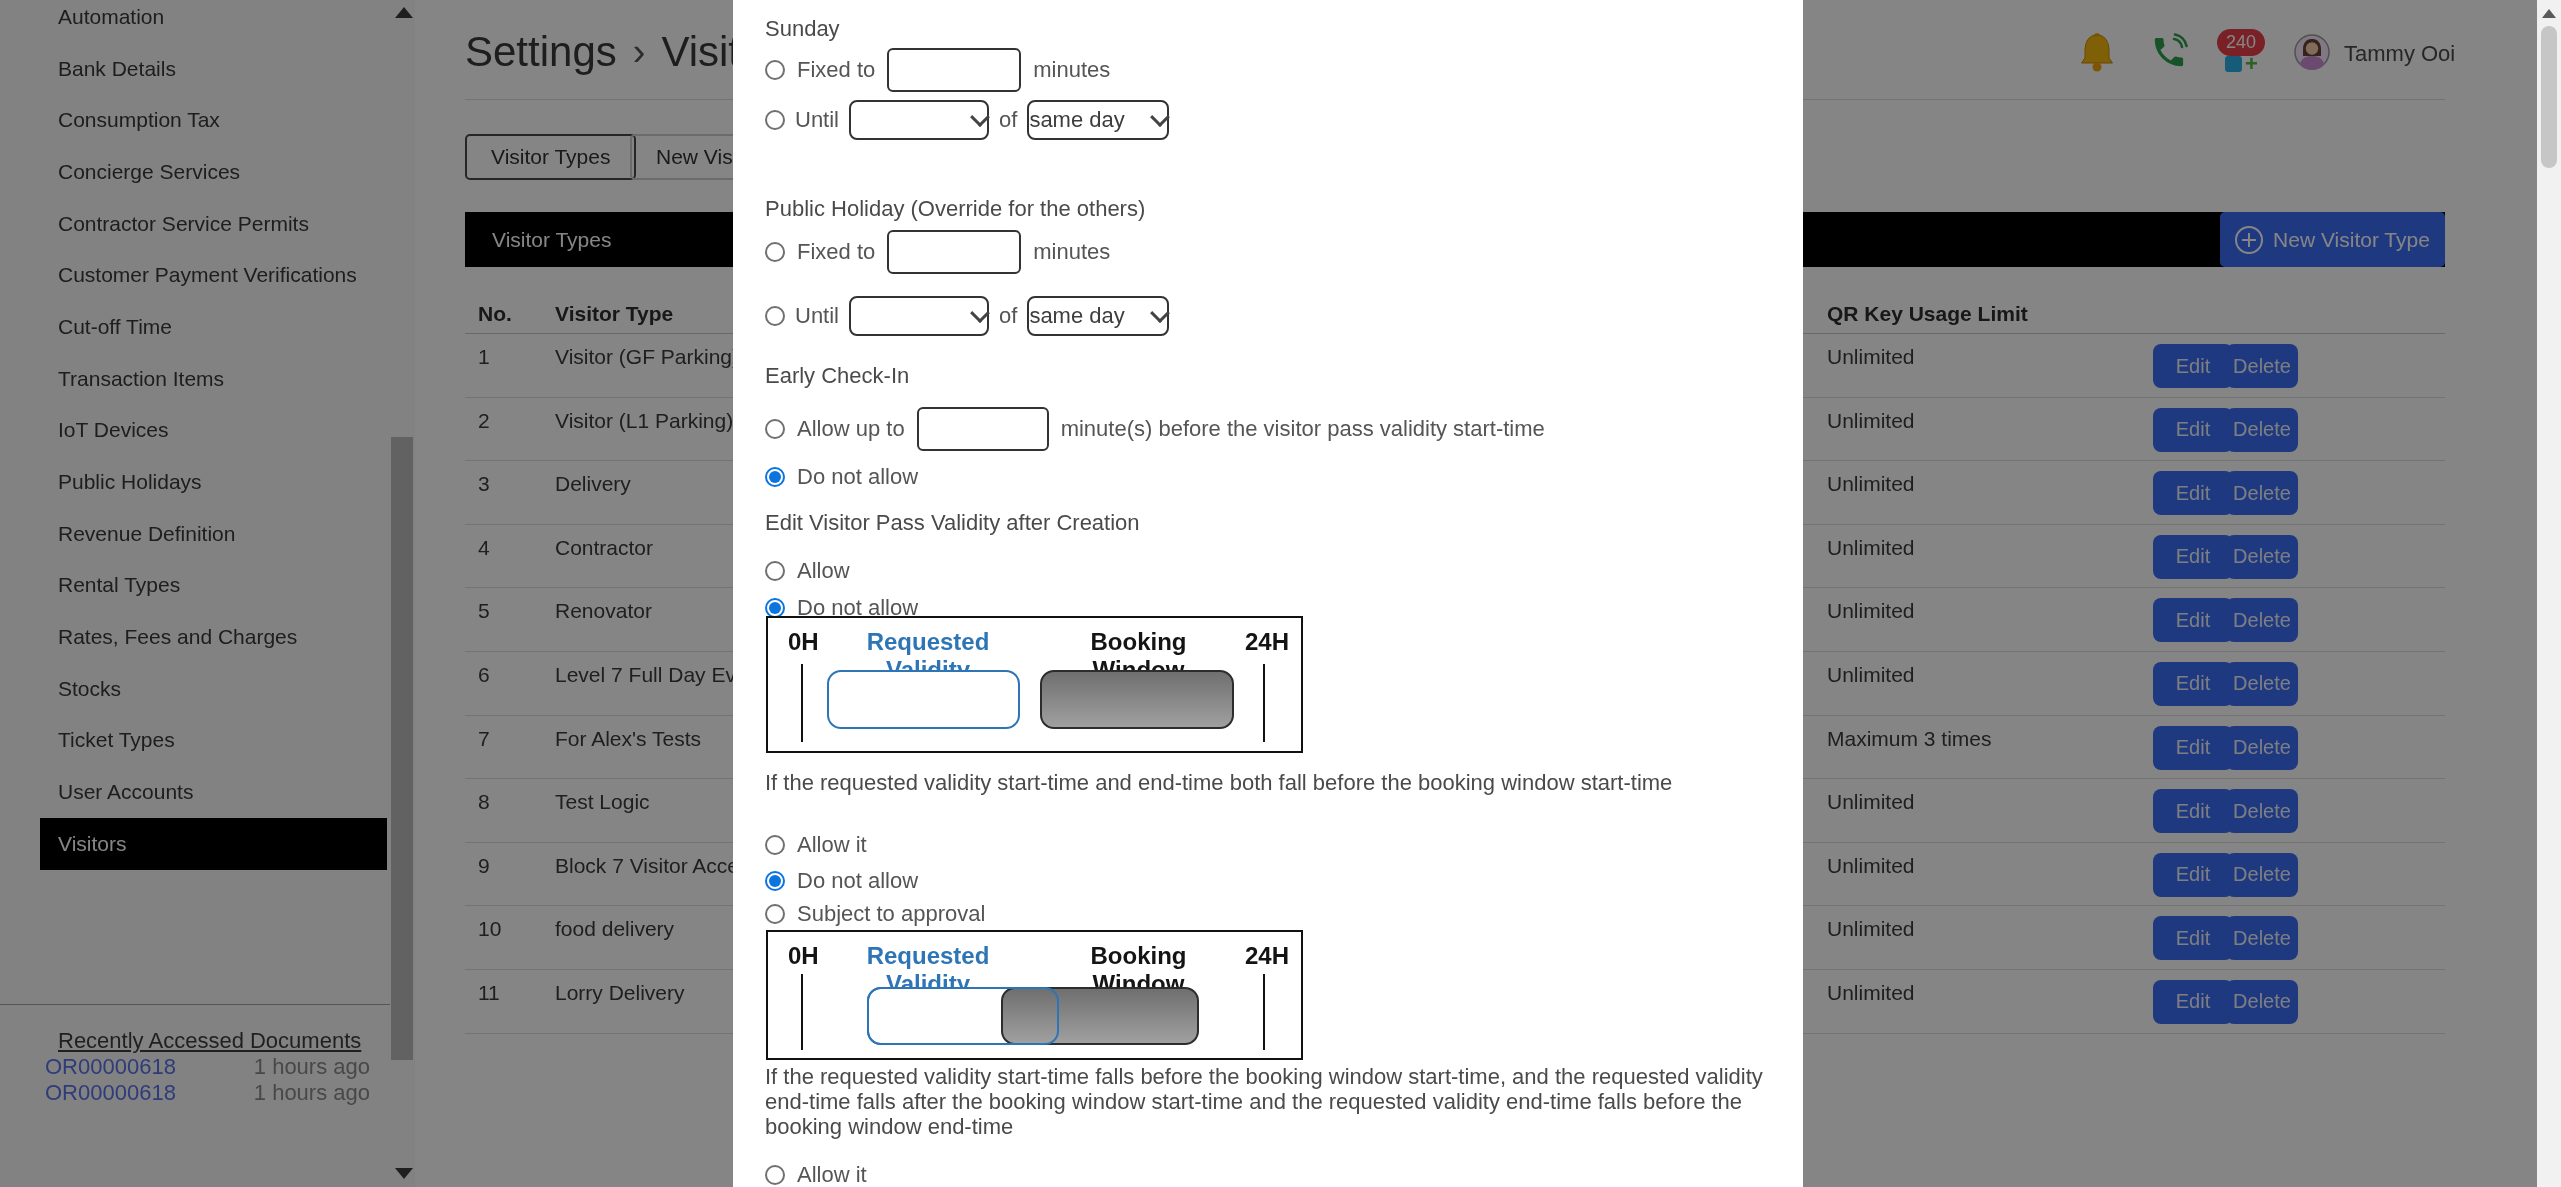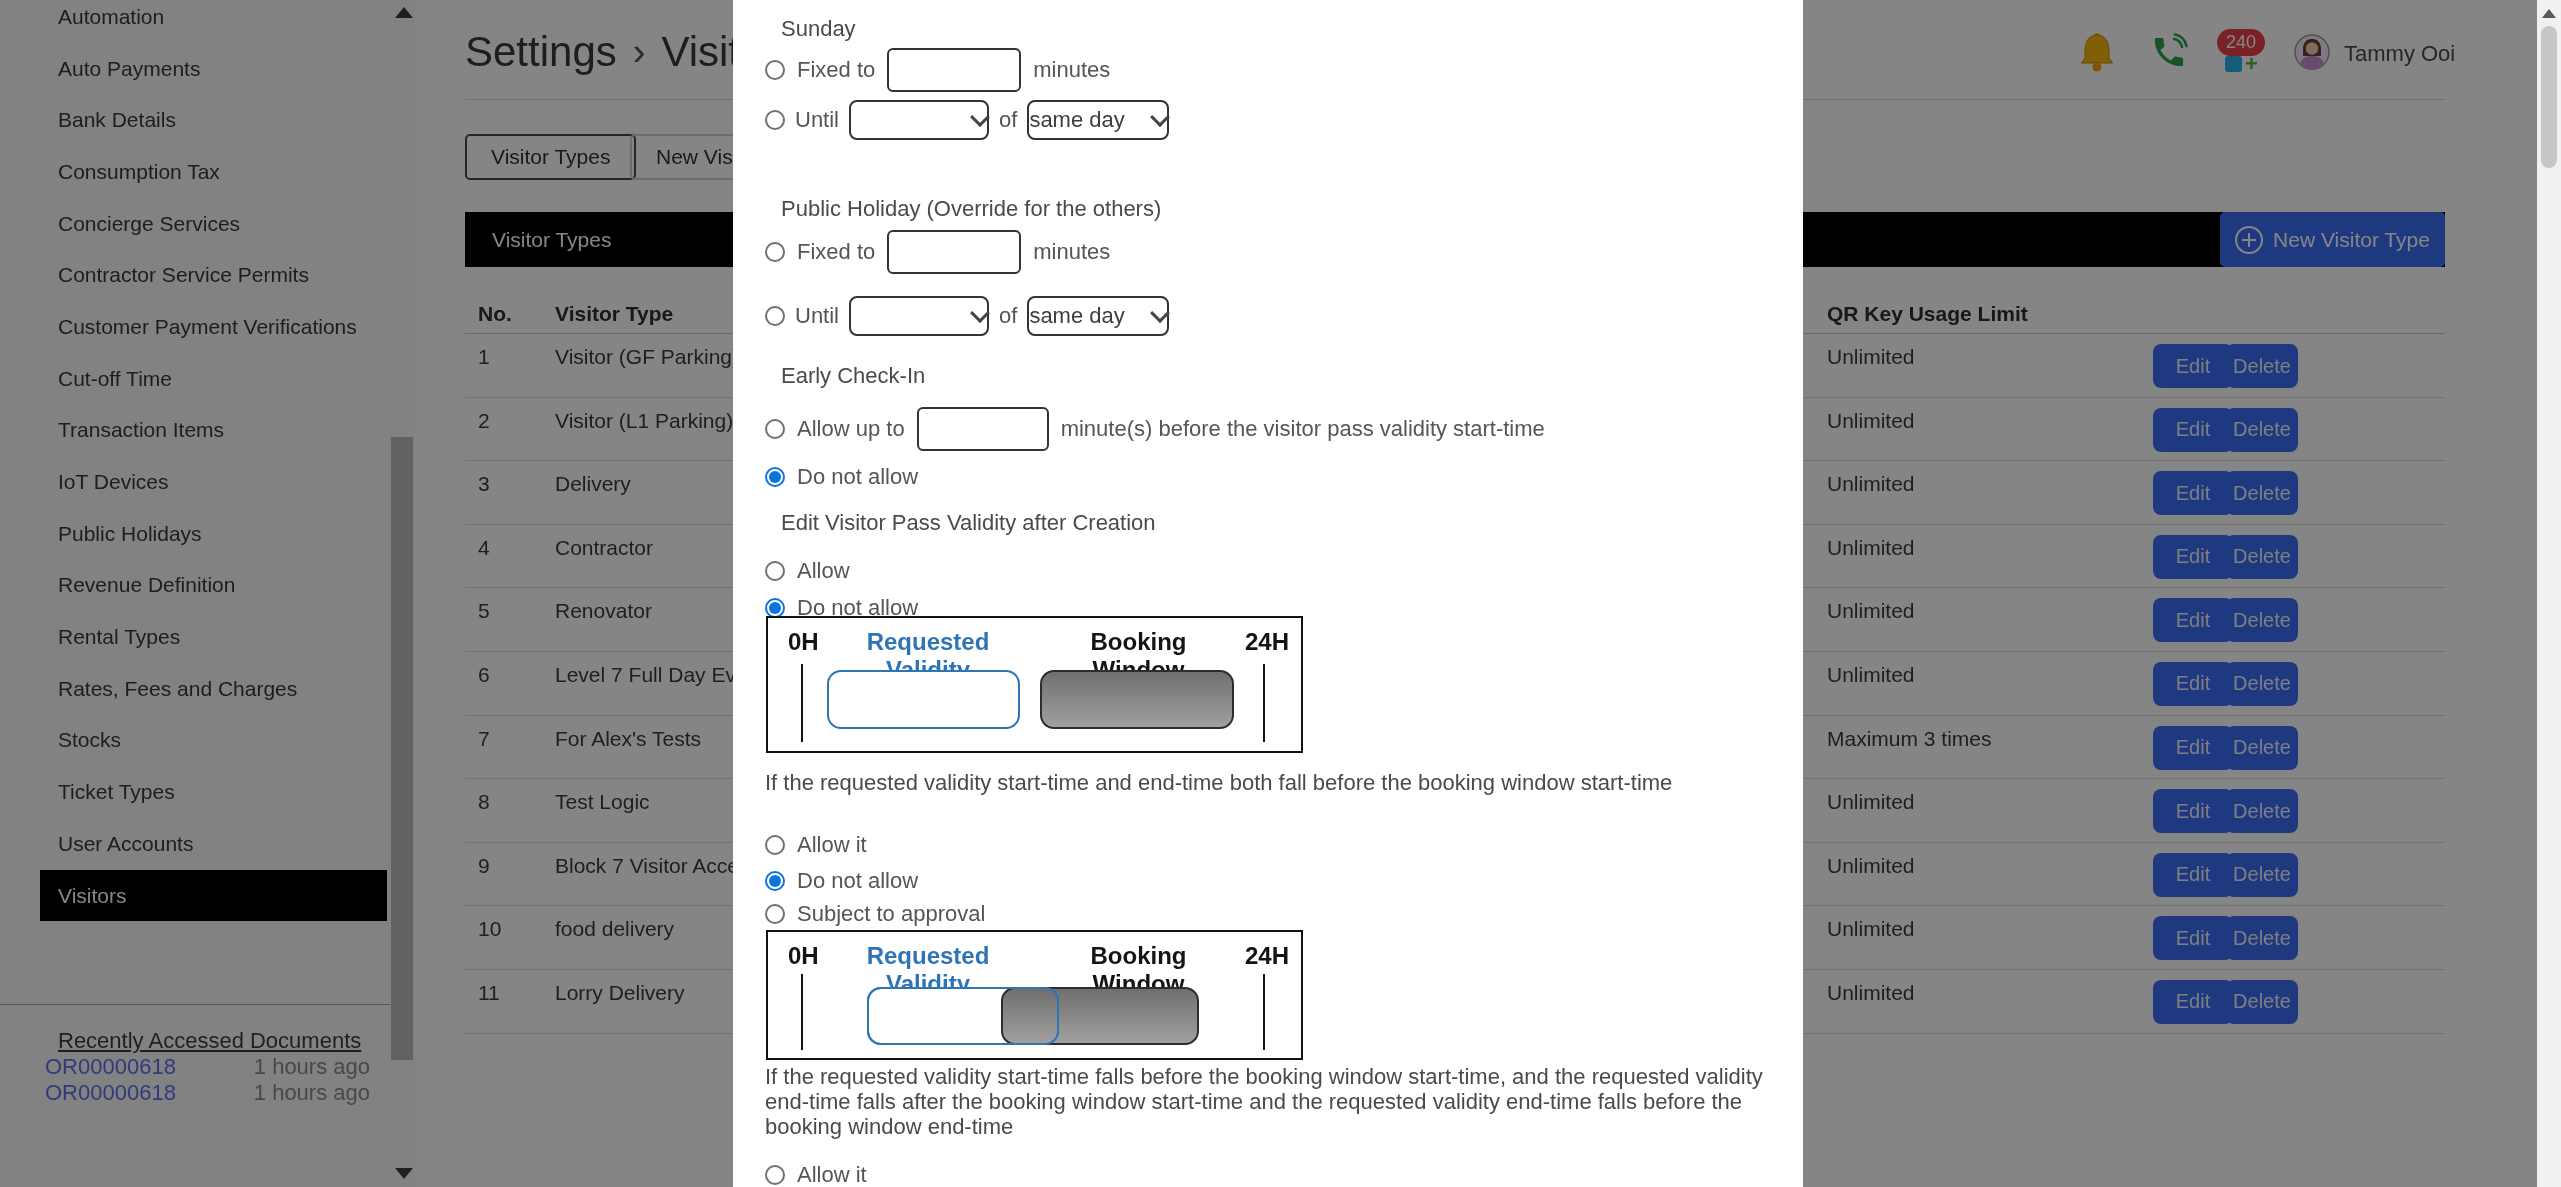--- a/index.html
+++ b/index.html
@@ -55,21 +55,21 @@
   .t-row{height:63.6px;position:relative;border-bottom:1px solid #dcdcdc;box-sizing:border-box;}
   .cell{position:absolute;top:11px;font-size:21px;color:#3c3c3c;}
   .c-no{left:13px;} .c-type{left:90px;} .c-qr{left:1362px;}
   .rowbtn{position:absolute;top:10px;height:44px;background:#3d6ef5;border-radius:8px;color:#eef1fa;font-size:20px;display:flex;align-items:center;justify-content:center;cursor:pointer;}
   .btn-edit{left:1688px;width:80px;}
   .btn-del{left:1761px;width:72px;}
 
   
   #overlay{position:absolute;left:0;top:0;width:2537px;height:1187px;background:rgba(0,0,0,0.48);z-index:50;}
   #modal{position:absolute;left:733px;top:0;width:1070px;height:1187px;background:#fff;z-index:60;}
-  .mlabel{position:absolute;left:32px;font-size:22px;color:#4a4a4a;margin-left:16px;}
+  .mlabel{position:absolute;left:32px;font-size:22px;color:#4a4a4a;}
   .mrow{position:absolute;left:32px;display:flex;align-items:center;gap:12px;font-size:22px;color:#555;}
   .radio{width:20px;height:20px;border:2px solid #707070;border-radius:50%;background:#fff;flex:none;box-sizing:border-box;cursor:pointer;position:relative;}
   .radio.checked{border-color:#0c74de;}
   .radio.checked::after{content:"";position:absolute;inset:2px;border-radius:50%;background:#0c74de;}
   .minput{width:134px;height:44px;border:2px solid #333;border-radius:6px;background:#fff;box-sizing:border-box;}
   .minput.small{width:132px;}
   .msel{height:40px;border:2px solid #333;border-radius:8px;display:flex;align-items:center;justify-content:space-between;padding:0 0;box-sizing:border-box;color:#3d3d3d;background:#fff;cursor:pointer;}
   .sel-empty{width:140px;} .sel-day{width:142px;}
   .chev{width:11px;height:11px;border-right:3px solid #444;border-bottom:3px solid #444;transform:rotate(45deg) translate(-2px,-2px);flex:none;}
 
@@ -102,23 +102,20 @@
 </head>
 <body>
 
 <div id="sidebar">
   <div id="sb-list">
 
   <div class="sb-item">
         <span>Automation</span>
       </div>
       <div class="sb-item">
-        <span>Auto Payments</span>
-      </div>
-      <div class="sb-item">
         <span>Bank Details</span>
       </div>
       <div class="sb-item">
         <span>Consumption Tax</span>
       </div>
       <div class="sb-item">
         <span>Concierge Services</span>
       </div>
       <div class="sb-item">
         <span>Contractor Service Permits</span>

